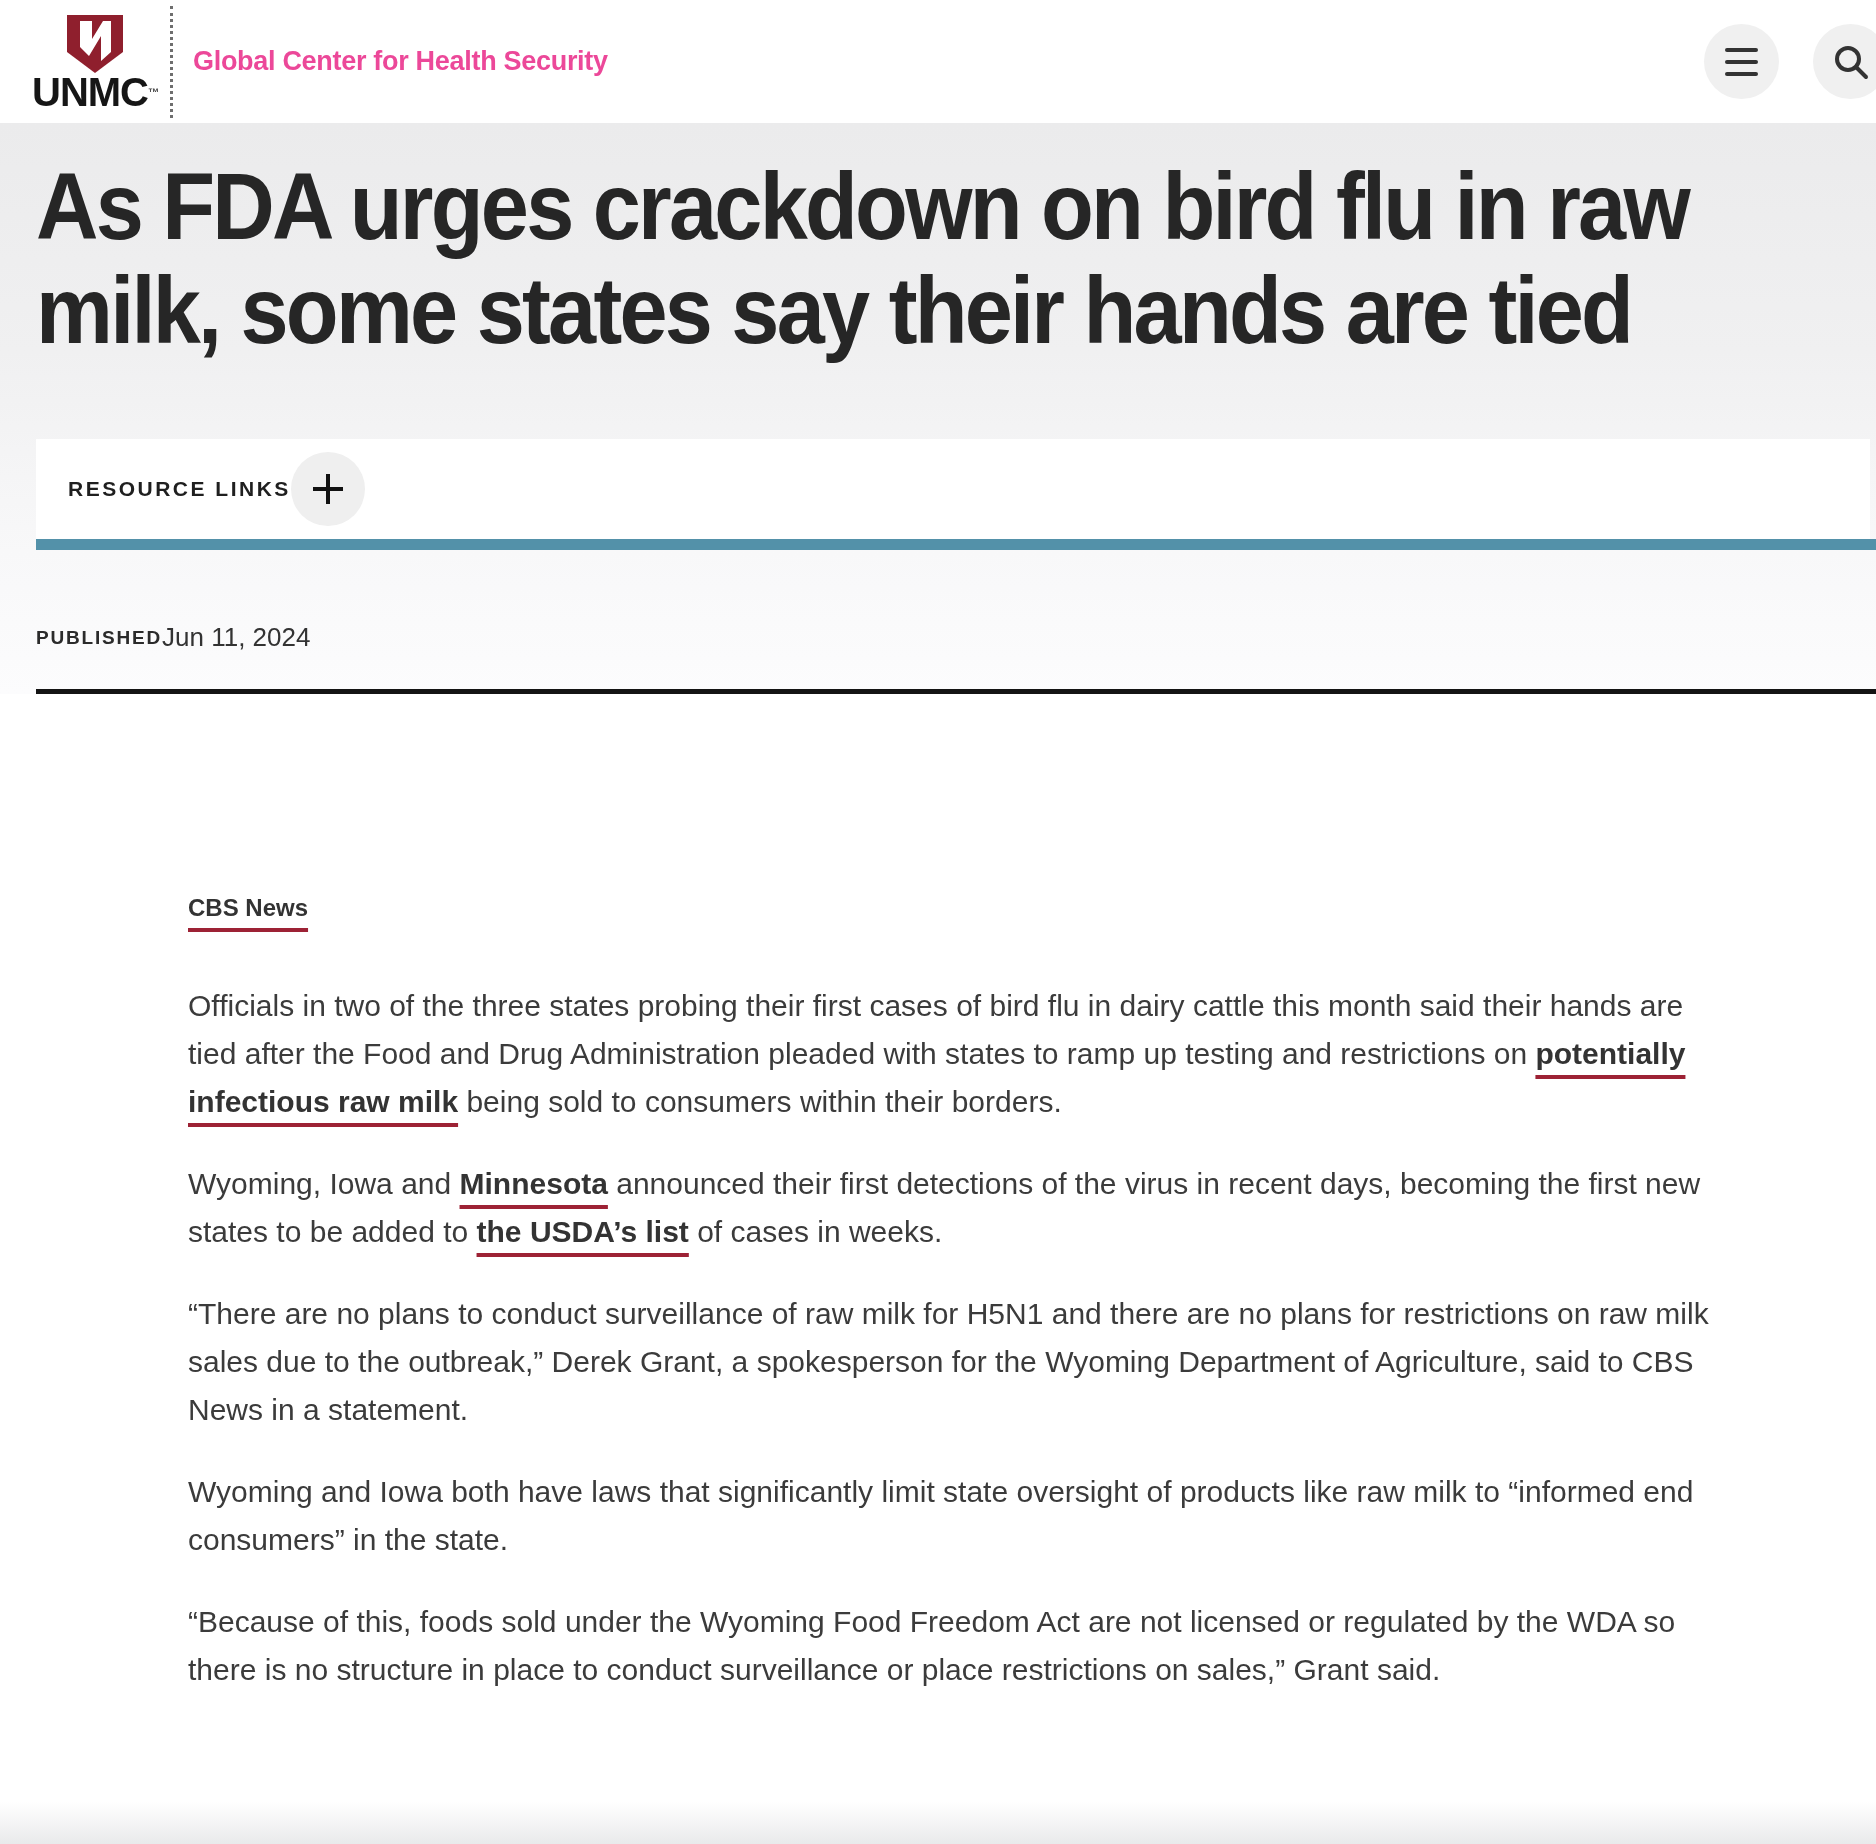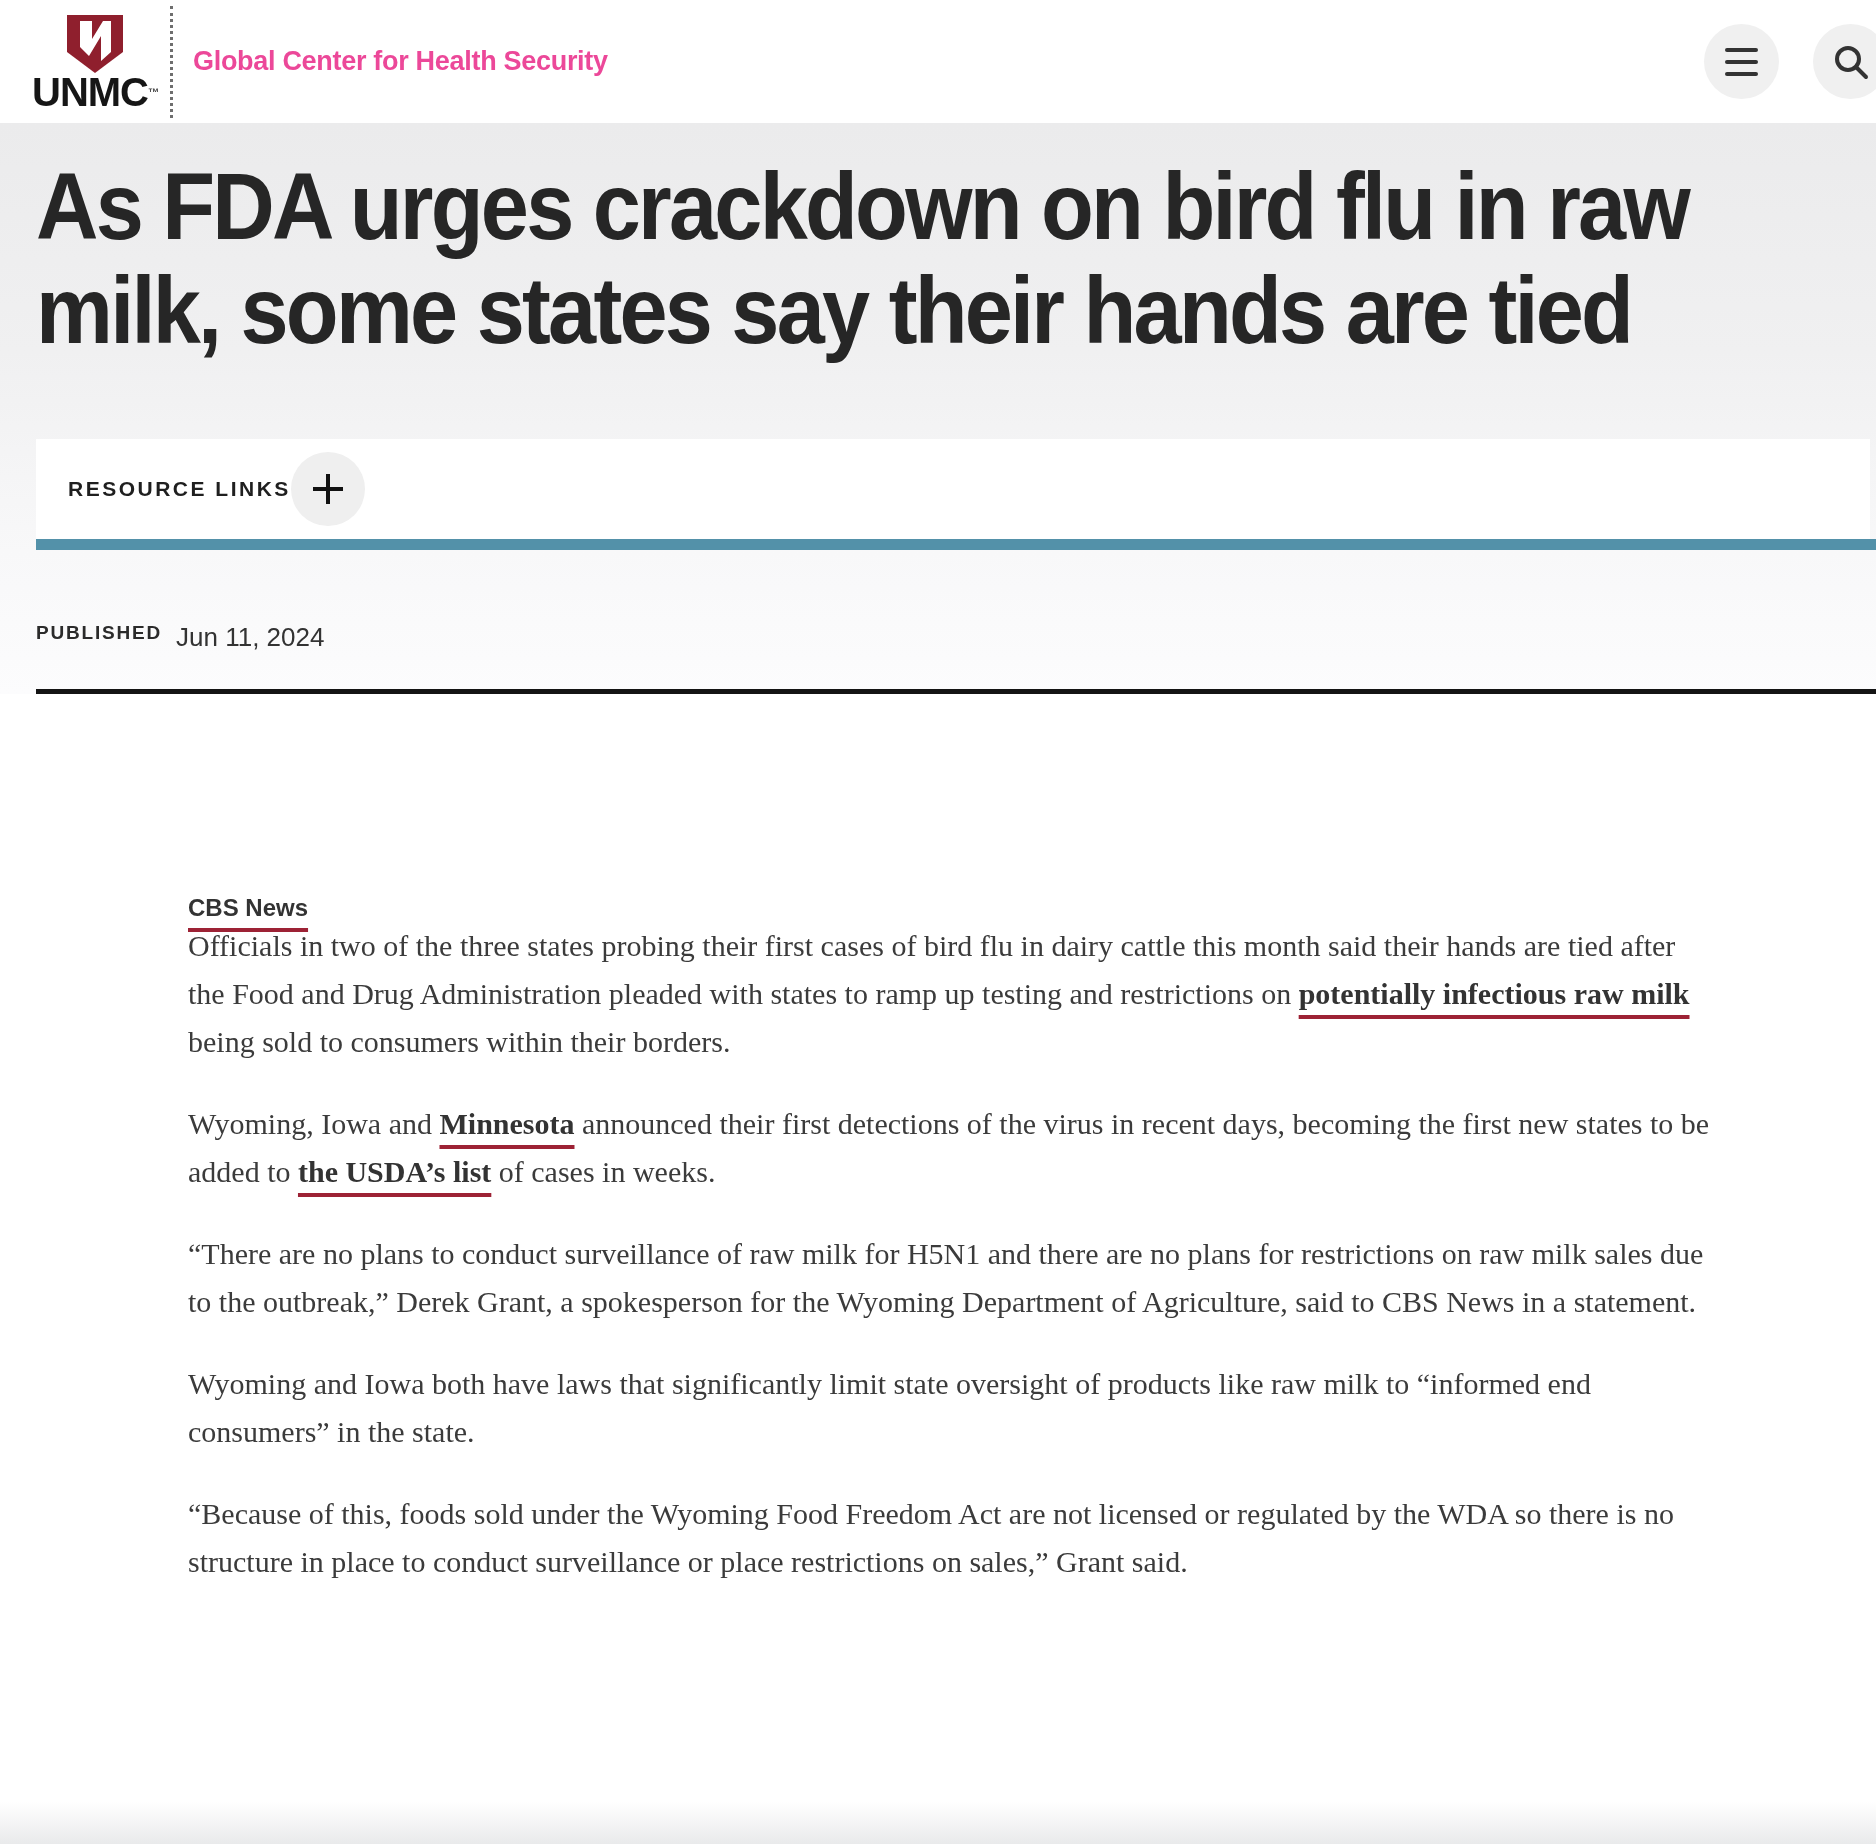--- a/index.html
+++ b/index.html
@@ -41,32 +41,32 @@
     margin:76px 0 0 36px; width:1834px; height:100px; background:#ffffff;
     display:flex; align-items:center; justify-content:flex-start;
     padding:0 26px 0 32px; cursor:pointer;
   }
   .resource-label { font-size:21px; font-weight:700; letter-spacing:2.5px; color:#1f1f1f; }
   .plus-btn {
     width:74px; height:74px; border-radius:50%; border:none; background:#efefef;
     display:flex; align-items:center; justify-content:center; cursor:pointer;
   }
   .teal-bar { margin-left:36px; width:1840px; height:11px; background:#5391a9; }
-  .published { margin:72px 0 6px 36px; display:flex; align-items:flex-start; gap:14px; }
+  .published { margin:72px 0 6px 36px; display:flex; align-items:center; }
   .pub-label { font-size:19px; font-weight:700; letter-spacing:1.8px; color:#2b2b2b; }
   .pub-date { font-size:26px; font-weight:400; color:#333333; }
   .rule { margin:36px 0 0 36px; width:1840px; height:5px; background:#141414; }
 
   
   main.article { background:#ffffff; padding:200px 0 0 188px; }
   .source-link {
     display:inline-block; font-size:24px; font-weight:700; color:#333333; cursor:pointer;
     text-decoration:underline; text-decoration-color:#9d2235; text-decoration-thickness:4px; text-underline-offset:12px;
   }
-  .article-body { max-width:1530px;font-family:Liberation Serif, serif; }
+  .article-body { margin-top:60px; max-width:1530px; }
   .para { font-size:30px; line-height:48px; color:#3b3b3b; margin-bottom:34px; font-weight:400; }
   .inline-link {
     font-weight:700; color:#333333; cursor:pointer;
     text-decoration:underline; text-decoration-color:#9d2235; text-decoration-thickness:4px; text-underline-offset:11px;
   }
   .bottom-fade {
     position:absolute; left:0; bottom:0; width:100%; height:42px;
     background:linear-gradient(180deg, rgba(255,255,255,0) 0%, #e9eaeb 100%);
     pointer-events:none;
   }

